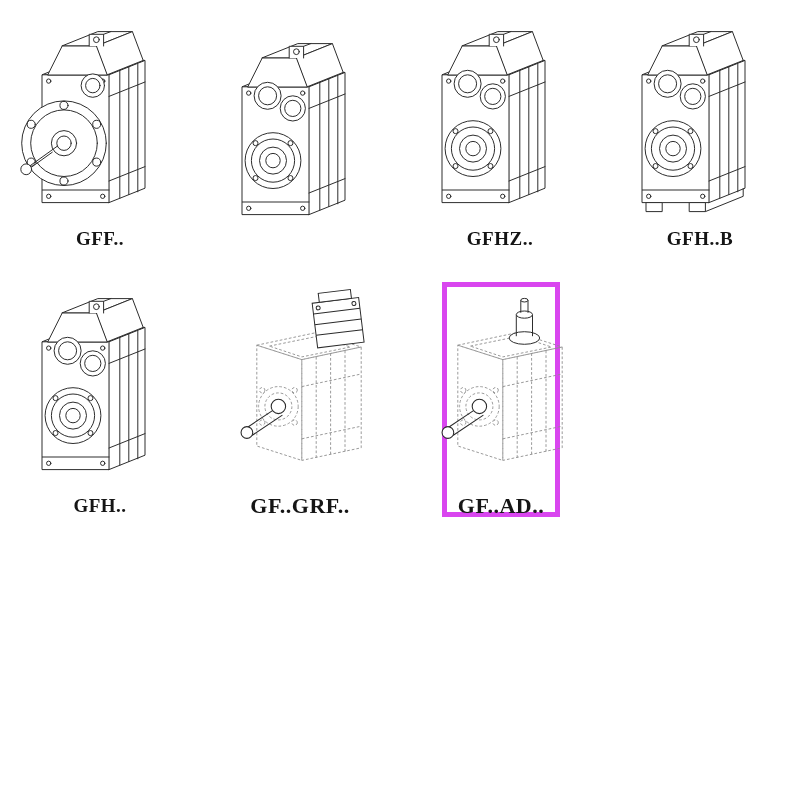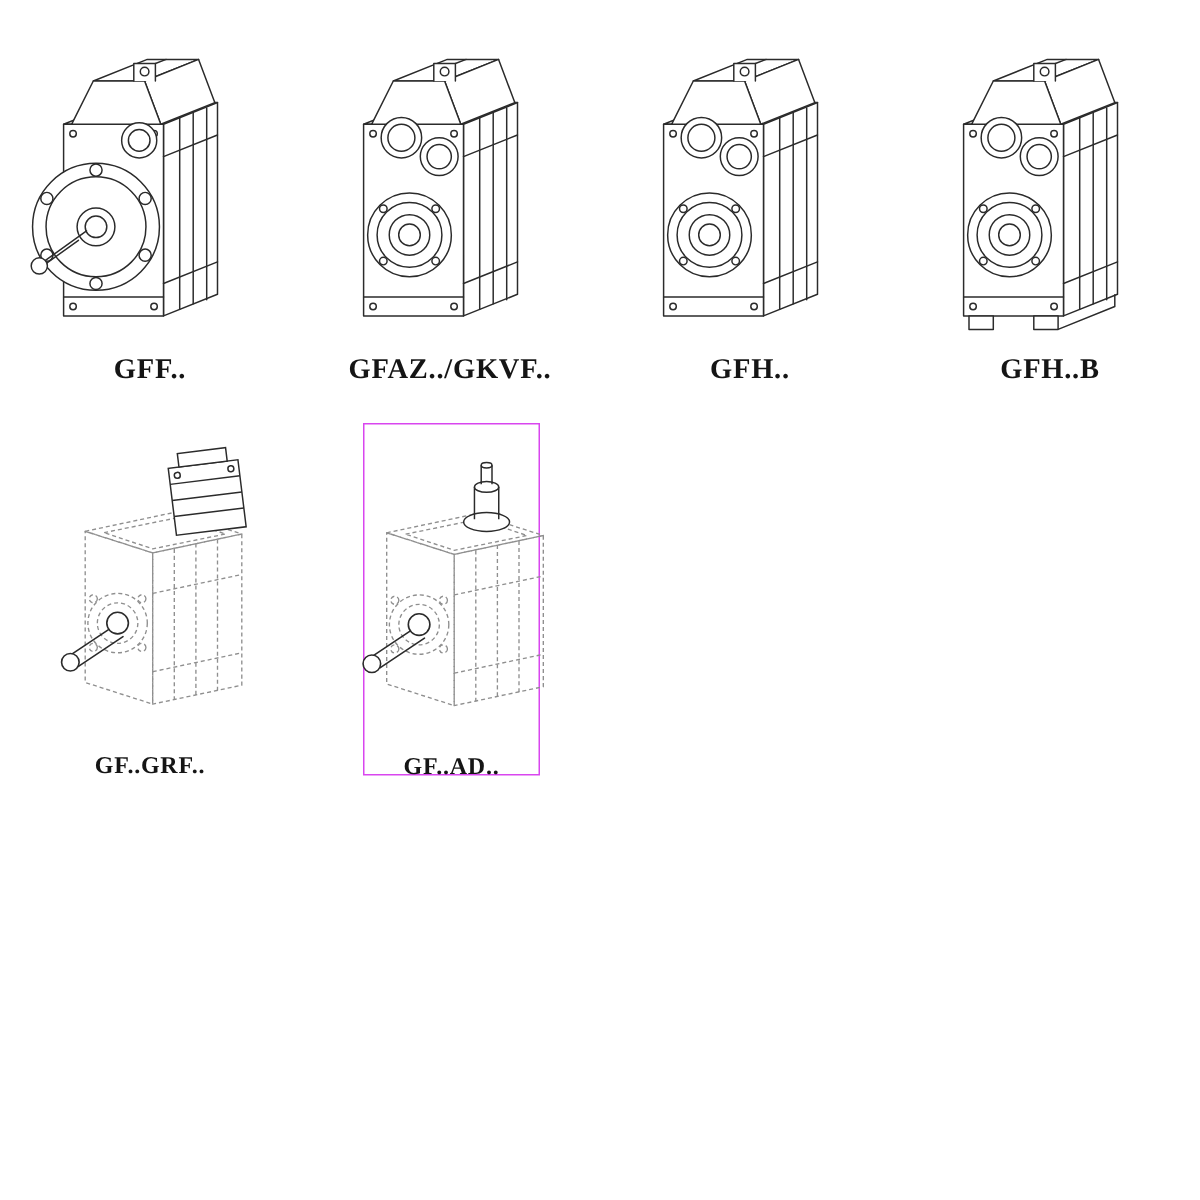--- a/index.html
+++ b/index.html
@@ -7,36 +7,36 @@
   .catalog{
     display:grid;
     grid-template-columns:repeat(4,200px);
     grid-template-rows:266px 267px 267px;
     width:800px;height:800px;
     background:#ffffff;
   }
   .cell{
     box-sizing:border-box;
     display:flex;flex-direction:column;
-    align-items:center;justify-content:space-between;
+    align-items:center;justify-content:center;
     padding:2px 2px 8px 2px;
   }
-  .cell.boxed{border:1px solid #d946ef;margin-left:42px;}
+  .cell.boxed{border:5px solid #d946ef;margin-left:42px;}
   .drawing{width:186px;height:216px;flex:0 0 auto;display:block;}
   .label{
     font-family:"Liberation Serif",serif;
     font-weight:700;
     font-size:19px;
     letter-spacing:0.5px;
     color:#151515;
     margin:2px 0 0 0;
     text-align:center;
     white-space:nowrap;
   }
-  .cell.big .label{font-size:16px;}
+  .cell.big .label{font-size:22px;}
 </style>
 </head>
 <body>
 
 <svg width="0" height="0" style="position:absolute" aria-hidden="true">
   <defs>
 
     <g id="housing-solid" stroke="#2b2b2b" stroke-width="1.1" fill="none" stroke-linejoin="round" stroke-linecap="round">
       <path d="M36,72 L110,72 L150,56 L76,56 Z" fill="#ffffff"></path>
       <path d="M110,72 L150,56 L150,198 L110,214 Z" fill="#ffffff"></path>
@@ -199,39 +199,44 @@
     <svg class="drawing" viewBox="0 0 200 240" role="img">
       <use href="#sym-gb-flange-shaft"></use>
     </svg>
     <figcaption class="label">GFF..</figcaption>
   </figure>
 
   <figure class="cell">
     <svg class="drawing" viewBox="0 0 200 240" role="img">
       <use href="#sym-gb-bore"></use>
     </svg>
-    <figcaption class="label">GFAZ../GKVF..</figcaption>
-  </figure>
-
-
+  </figure>
 
   <figure class="cell">
     <svg class="drawing" viewBox="0 0 200 240" role="img">
       <use href="#sym-gb-bore"></use>
     </svg>
+    <figcaption class="label">GFHZ..</figcaption>
+  </figure>
+
+
+  <figure class="cell">
+    <svg class="drawing" viewBox="0 0 200 240" role="img">
+      <use href="#sym-gb-bore-foot"></use>
+    </svg>
+    <figcaption class="label">GFH..B</figcaption>
+  </figure>
+
+  <figure class="cell">
+    <svg class="drawing" viewBox="0 0 200 240" role="img">
+      <use href="#sym-gb-bore"></use>
+    </svg>
     <figcaption class="label">GFH..</figcaption>
   </figure>
 
-  <figure class="cell">
-    <svg class="drawing" viewBox="0 0 200 240" role="img">
-      <use href="#sym-gb-bore-foot"></use>
-    </svg>
-    <figcaption class="label">GFH..B</figcaption>
-  </figure>
-
 
 
 
 
   <figure class="cell big">
     <svg class="drawing" viewBox="0 0 200 240" role="img">
       <use href="#sym-gb-dash-adapter"></use>
     </svg>
     <figcaption class="label">GF..GRF..</figcaption>
   </figure>

